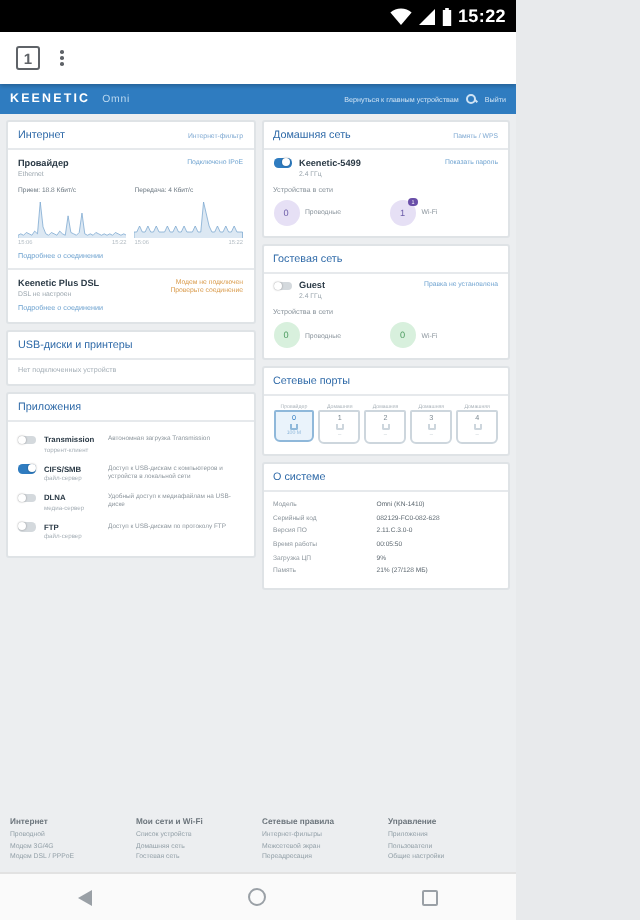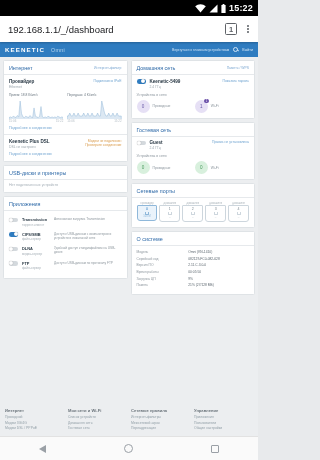--- a/index.html
+++ b/index.html
@@ -150,21 +150,20 @@
     <path d="M8.5 0.5 L8.5 8.5 L0.5 8.5 Z" fill="#fff"></path>
   </svg>
   <svg class="sb-icon" width="5" height="9" viewBox="0 0 5 9">
     <rect x="1.6" y="0" width="1.8" height="1" fill="#fff"></rect>
     <rect x="0.4" y="1" width="4.2" height="8" fill="#fff"></rect>
   </svg>
   <span class="sb-clock">15:22</span>
 </div>
 
 <div class="browserbar">
-  <div class="urlbar">192.168.1.1/_/dashboard</div>
   <div class="tabcount">1</div>
   <div class="kebab">
       <i></i>
       <i></i>
       <i></i>
     </div>
 </div>
 
 <div class="page">
 

